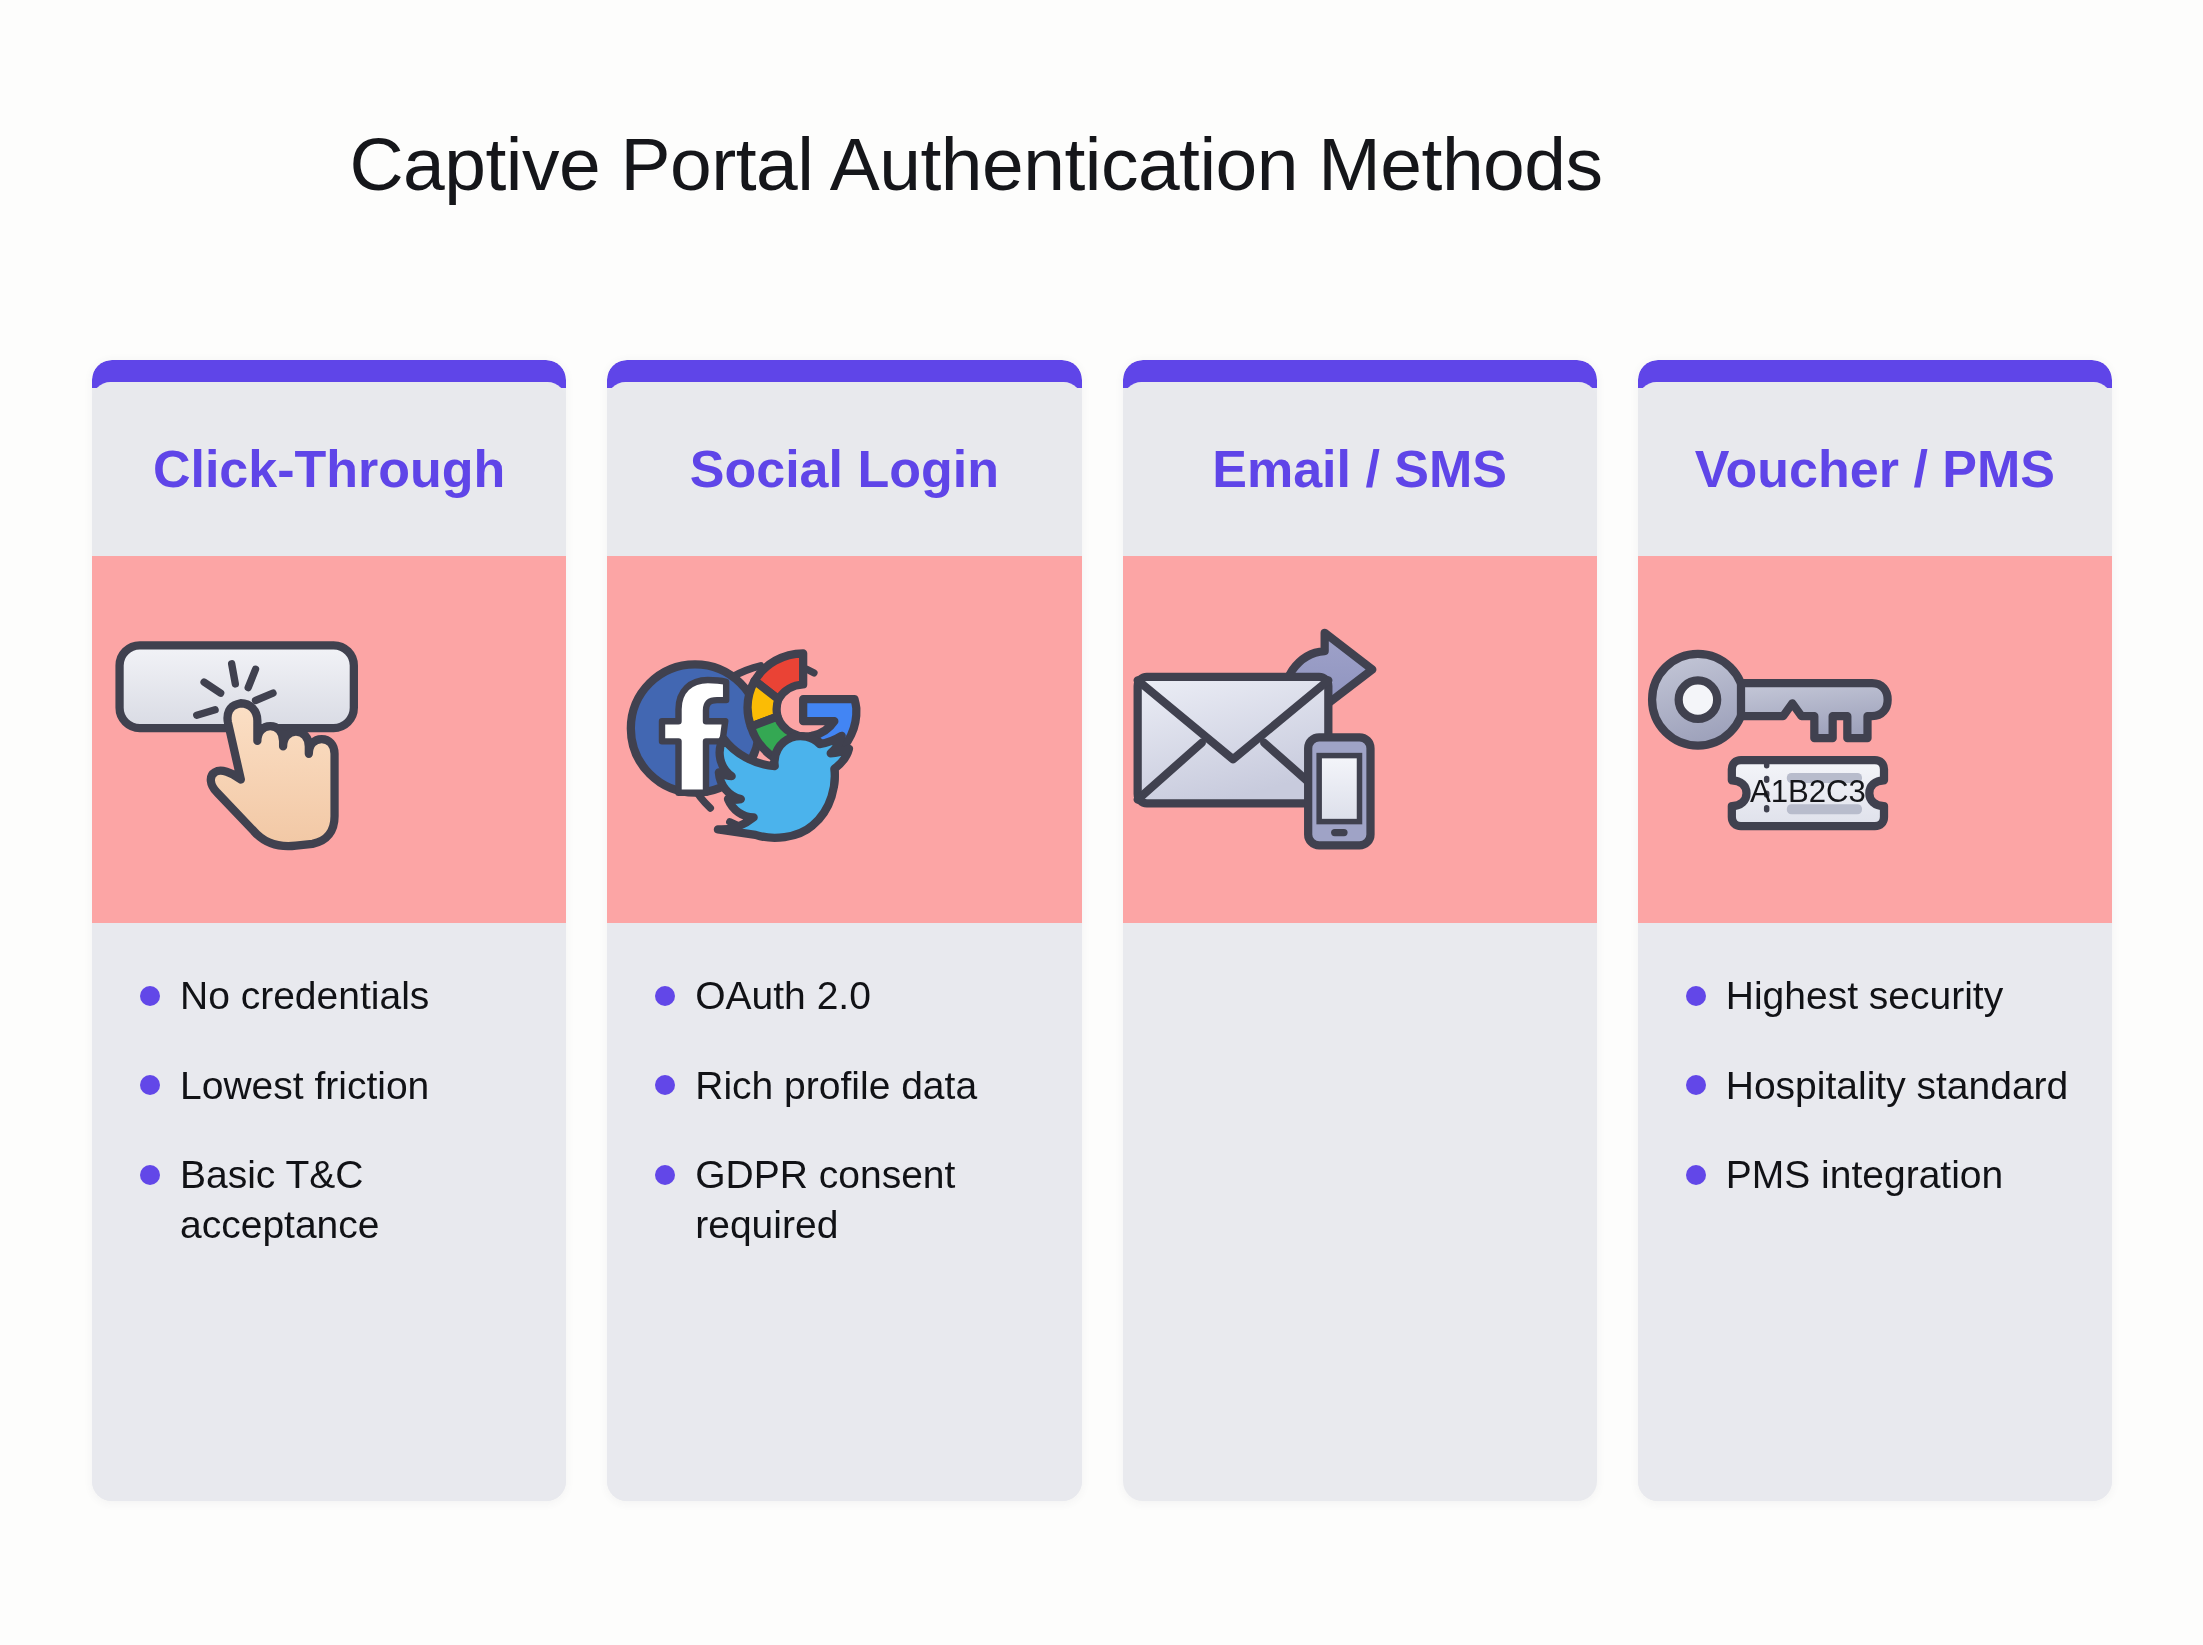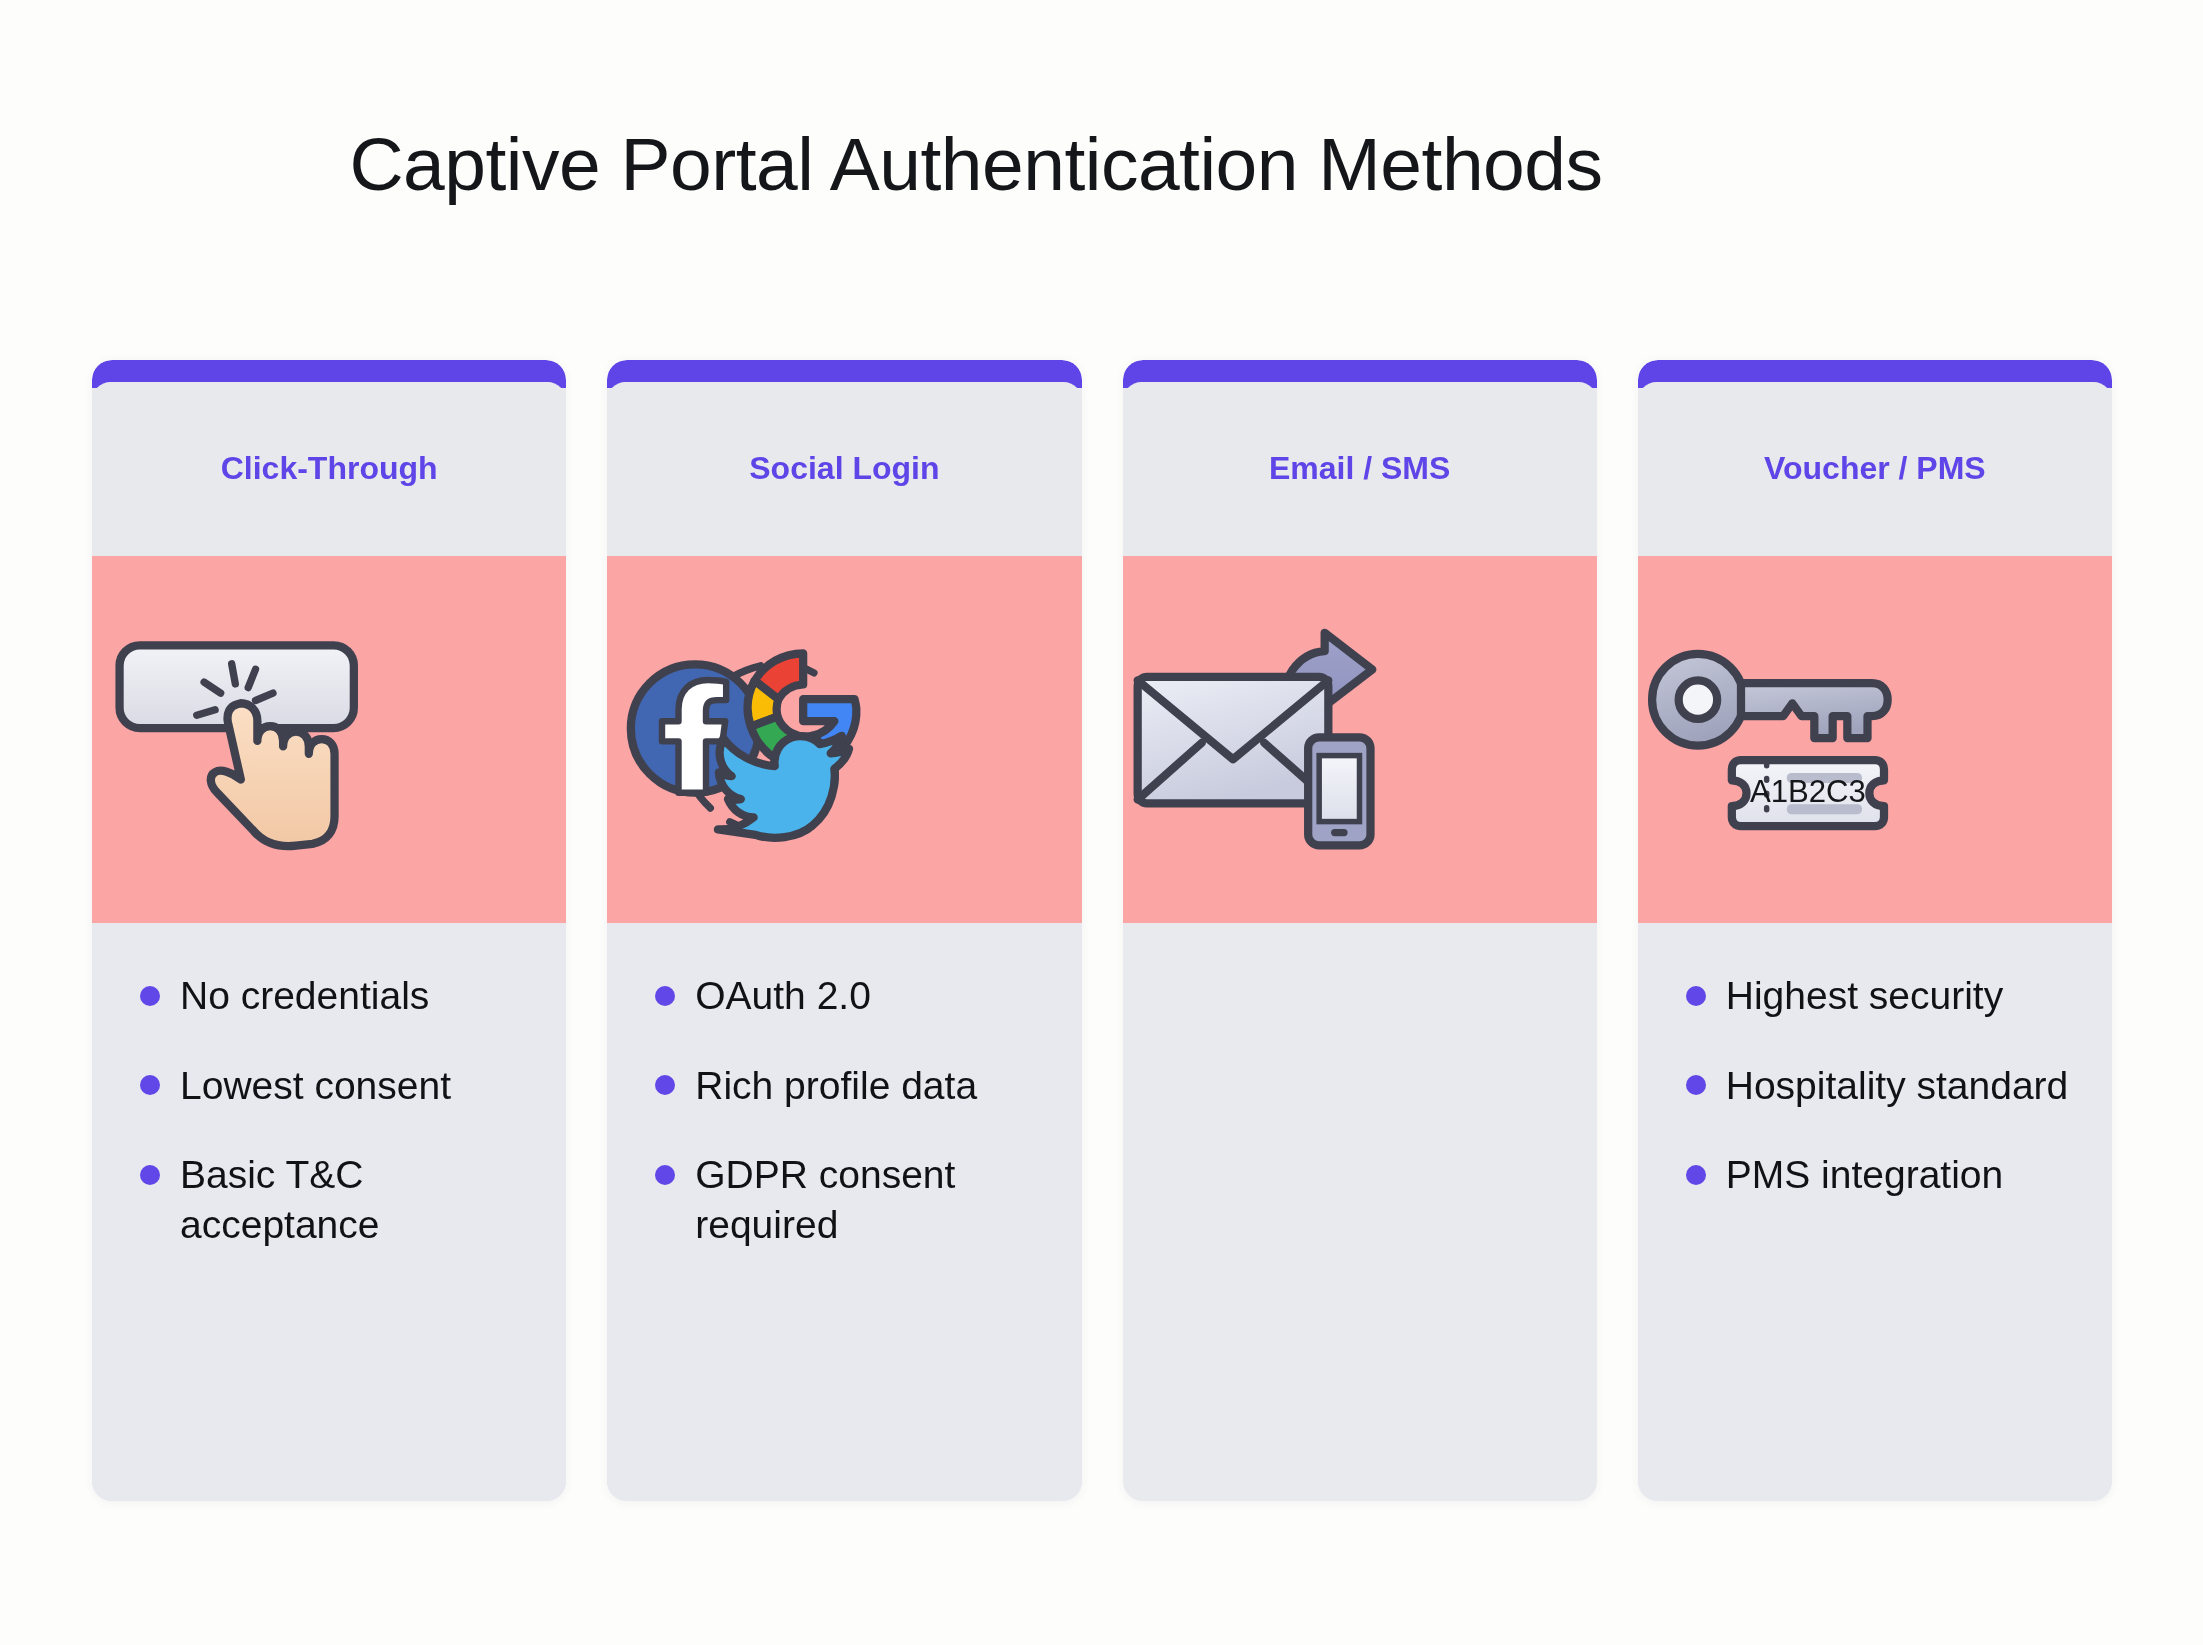--- a/index.html
+++ b/index.html
@@ -52,21 +52,21 @@
     height: 174px;
     background: #e8e9ed;
     border-radius: 18.4px 18.4px 0 0;
     margin-top: -5.5px;
     display: flex;
     align-items: center;
     justify-content: center;
     flex: 0 0 auto;
   }
   .card-header-title {
-    font-size: 32px;
+    font-size: 52px;
     font-weight: bold;
     color: #5f45e8;
     text-align: right;
     line-height: 1.05;
     padding: 0 13px;
   }
 
   .card-icon-area {
     background: #fca5a5;
     height: 367px;
@@ -151,21 +151,21 @@
         </span>
       </div>
       <div class="card-body">
         <ul class="bullets">
           <li class="bullet">
             <span class="bullet-dot"></span>
             <span class="bullet-text">No credentials</span>
           </li>
           <li class="bullet">
             <span class="bullet-dot"></span>
-            <span class="bullet-text">Lowest consent</span>
+            <span class="bullet-text">Lowest friction</span>
           </li>
           <li class="bullet">
             <span class="bullet-dot"></span>
             <span class="bullet-text">Basic T&amp;C acceptance</span>
           </li>
         </ul>
       </div>
     </div>
 
     <div class="card">

